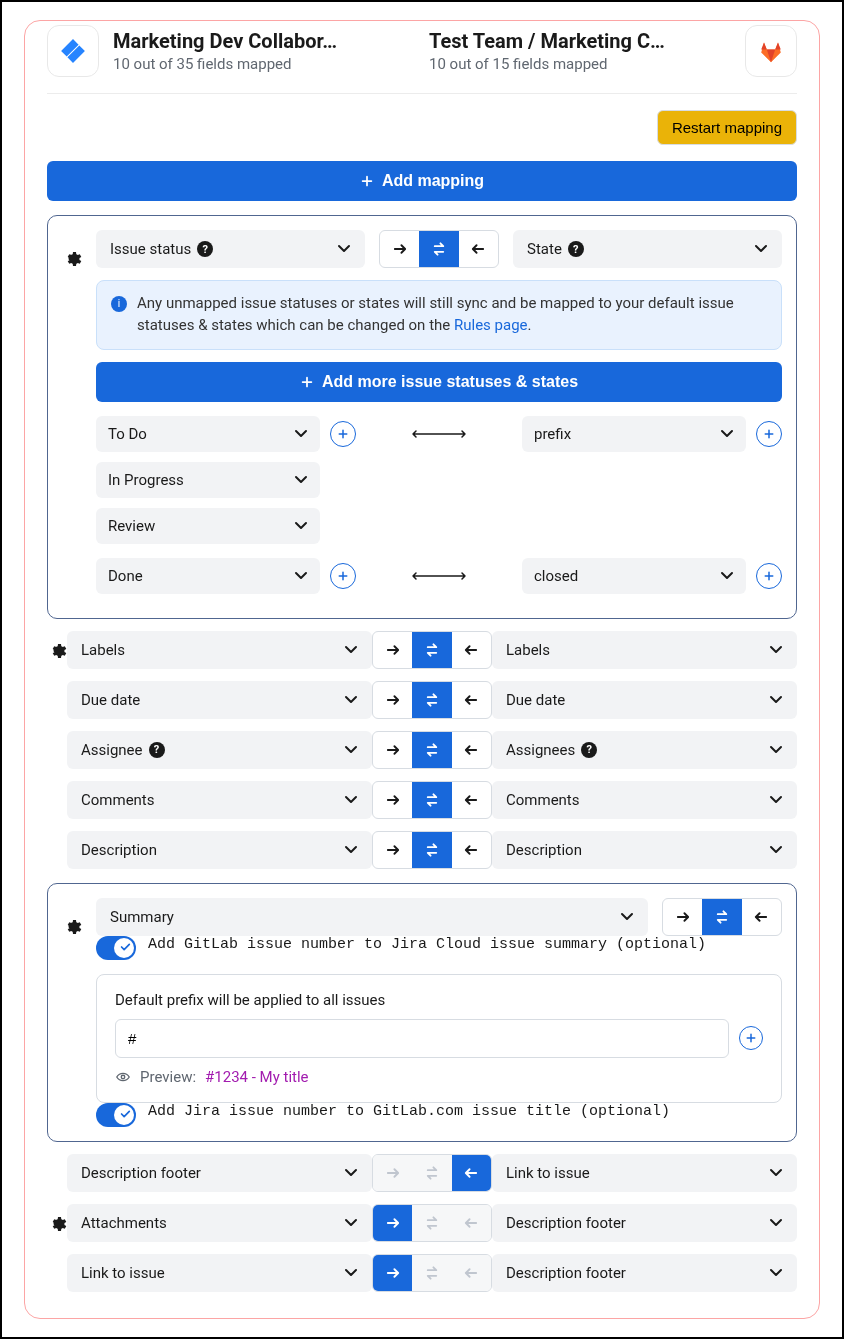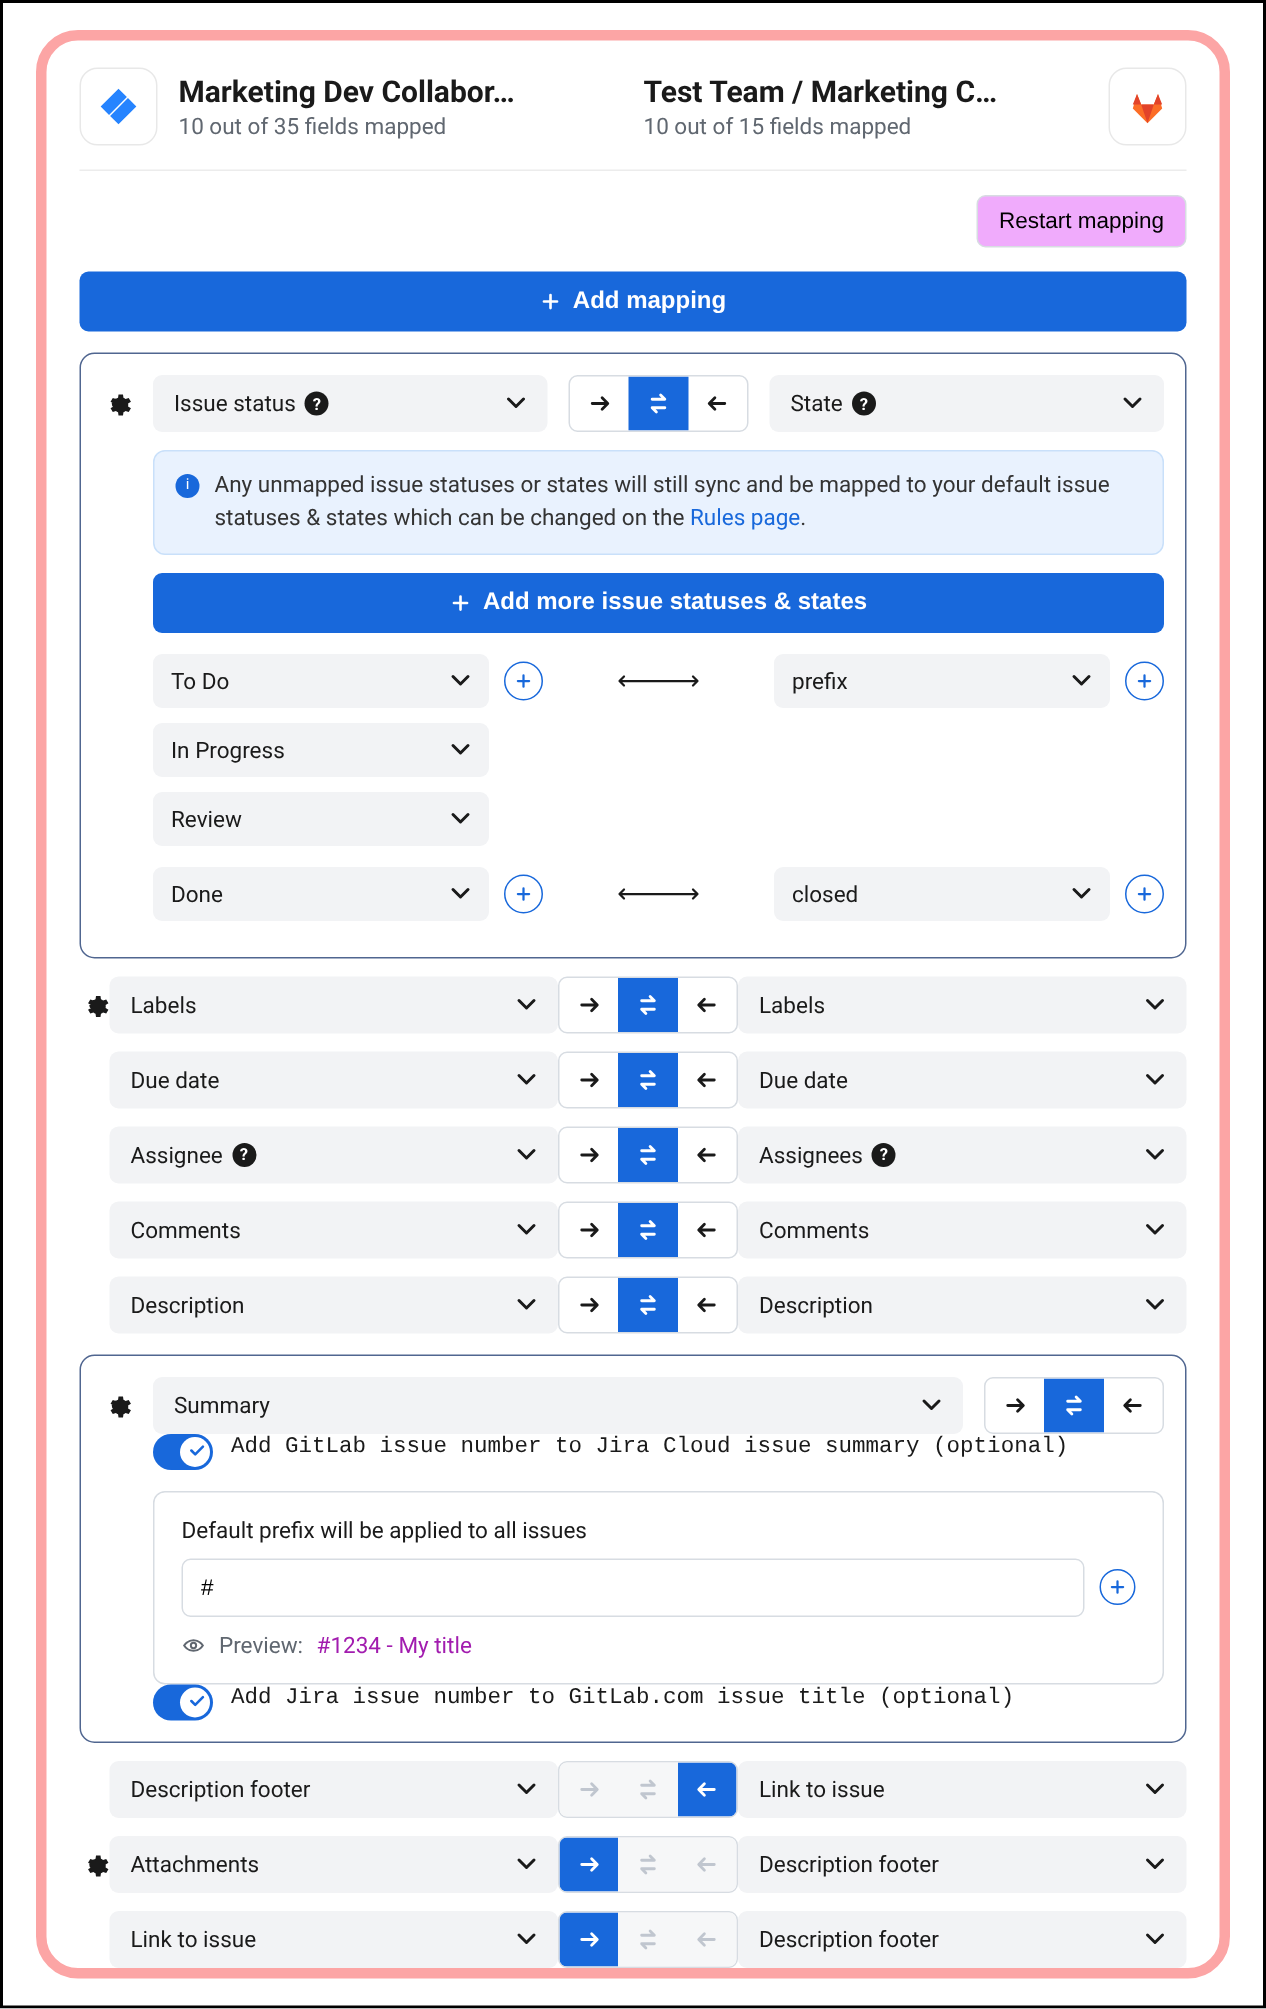--- a/index.html
+++ b/index.html
@@ -15,40 +15,40 @@
   body{
     margin:0; padding:0; background:#fff;
     font-family:-apple-system,BlinkMacSystemFont,'Segoe UI',Roboto,Helvetica,Arial,sans-serif;
     color:var(--text); font-size:15px;
   }
   .frame{
     width:844px; height:1339px; border:2px solid #000; position:relative;
   }
   .card{
     position:absolute; left:22px; right:22px; top:18px; bottom:18px;
-    border:7px solid #fca5a5; border-radius:28px; padding:18px 22px 22px;
+    border:1px solid #fca5a5; border-radius:16px; padding:4px 22px 22px;
     overflow:hidden;
   }
 
   
   .hdr{display:flex; align-items:center; gap:14px; padding-bottom:16px; border-bottom:1px solid #ececec;}
   .hdr .col{flex:1; min-width:0;}
   .hdr .right{text-align:left;}
   .hdr .title{font-weight:700; font-size:20px; white-space:nowrap; overflow:hidden; text-overflow:ellipsis;}
   .hdr .sub{color:var(--muted); font-size:15px; margin-top:2px;}
   .app-ico{flex:0 0 52px; width:52px; height:52px; border:1px solid #e8e8e8; border-radius:12px; display:flex; align-items:center; justify-content:center;}
 
   .actions{display:flex; justify-content:flex-end; margin:16px 0;}
-  .btn{border:1px solid var(--gray-border); background:#f0abfc; border-radius:6px; padding:8px 14px; font-size:15px; cursor:pointer;}
+  .btn{border:1px solid var(--gray-border); background:#eab308; border-radius:6px; padding:8px 14px; font-size:15px; cursor:pointer;}
   .btn-primary{background:var(--blue); color:#fff; border:none; font-weight:600; font-size:16px;}
   .btn-block{width:100%; display:flex; align-items:center; justify-content:center; gap:8px; padding:11px;}
 
   
   .panel{border:1.5px solid #506690; border-radius:10px; padding:14px; margin-top:14px;}
-  .row{display:flex; align-items:center; gap:14px;}
+  .row{display:flex; align-items:flex-end; gap:14px;}
   .gear{flex:0 0 20px; display:flex; justify-content:center;}
   .gear-space{flex:0 0 20px;}
   .dd{flex:1; background:var(--gray-bg); border-radius:6px; padding:10px 14px; display:flex; align-items:center; justify-content:space-between; cursor:pointer;}
   .dd .lbl{display:flex; align-items:center; gap:6px;}
   .qmark{display:inline-flex; width:16px; height:16px; border-radius:50%; background:#1a1a1a; color:#fff; font-size:11px; align-items:center; justify-content:center; font-weight:700;}
   .dir{flex:0 0 120px; display:flex; border:1px solid var(--gray-border); border-radius:6px; overflow:hidden; height:38px;}
   .dir .seg{flex:1; display:flex; align-items:center; justify-content:center; cursor:pointer;}
   .dir .seg.active{background:var(--blue); color:#fff;}
   .dir .seg.dis{color:#c0c6cf; cursor:default;}
   .dir.one-way .seg:not(.active):not(.solo){background:#f6f7f8;}

